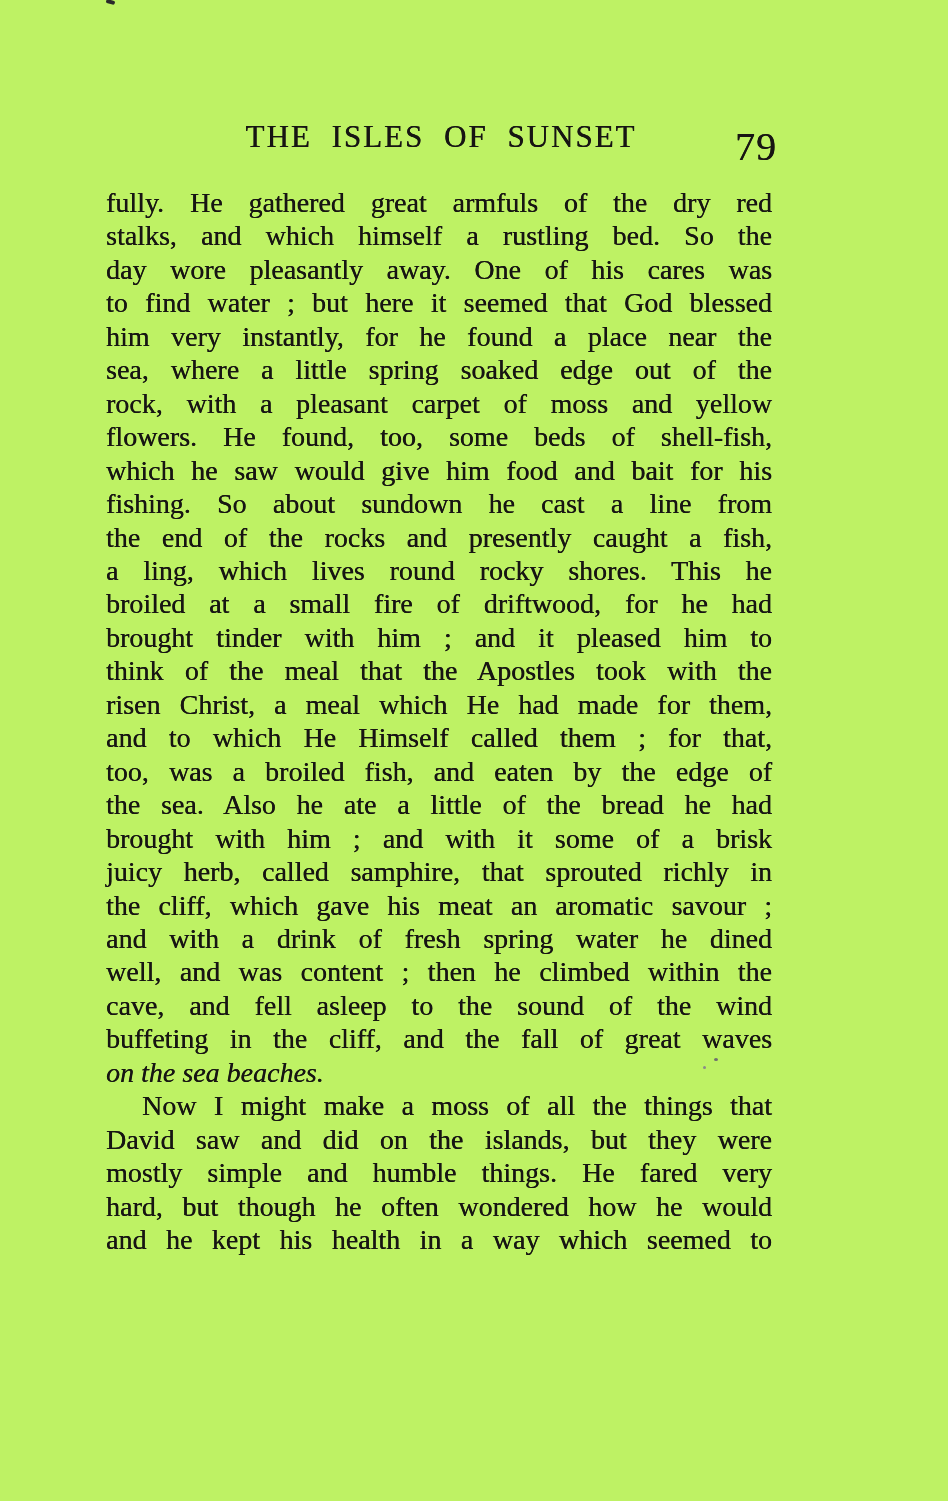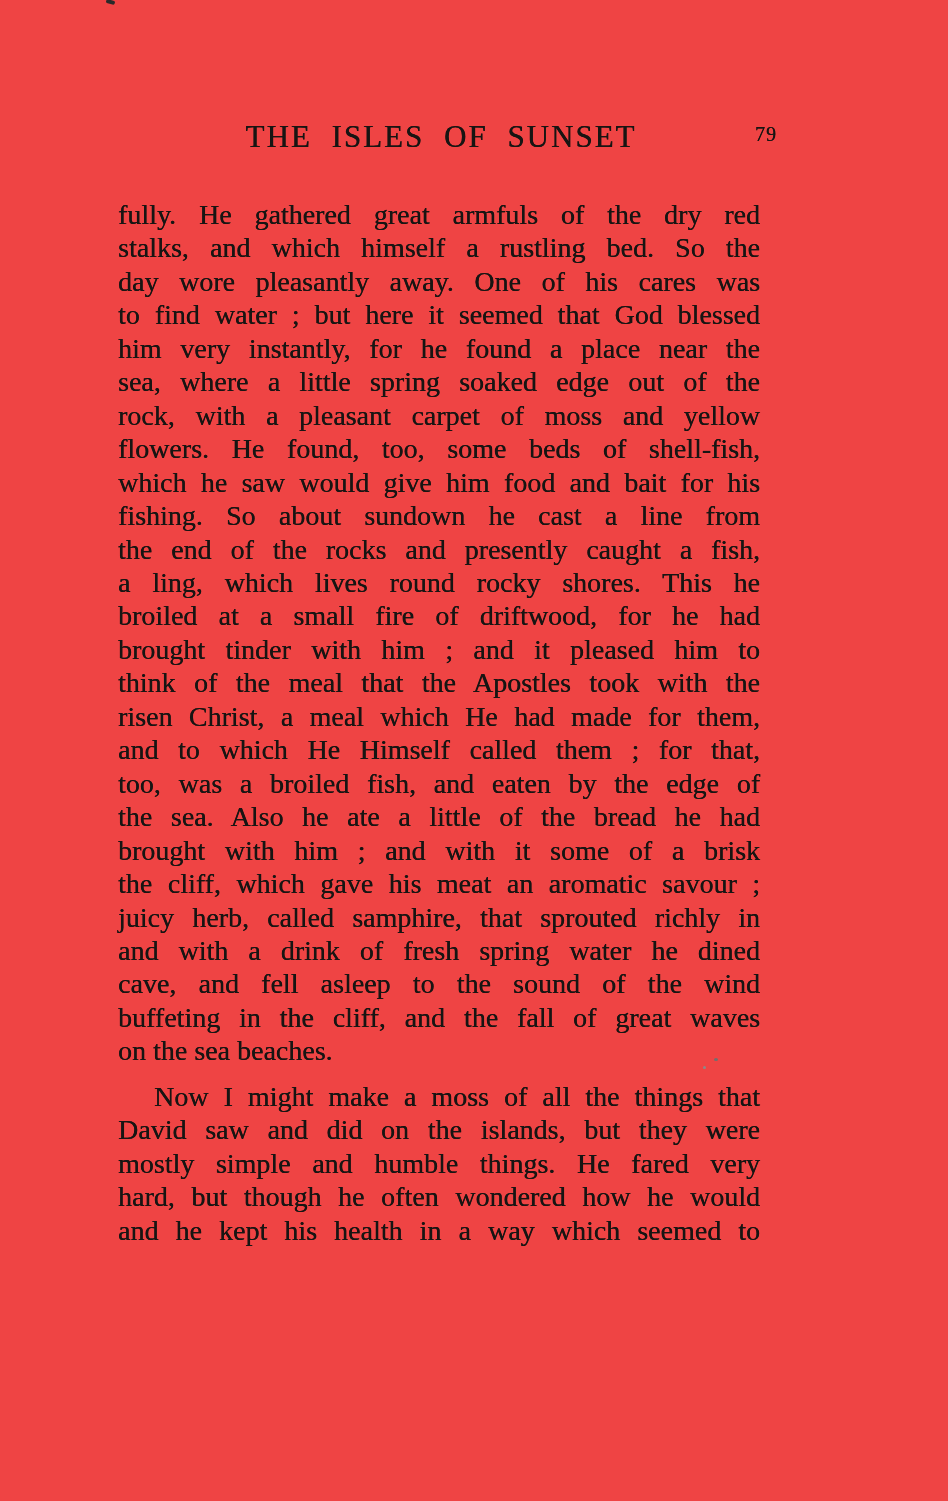--- a/index.html
+++ b/index.html
@@ -4,21 +4,21 @@
 <style>
   html, body {
     margin: 0;
     padding: 0;
     background: #ffffff;
   }
   .page {
     position: relative;
     width: 948px;
     height: 1501px;
-    background: #ef4444;
+    background: #bef264;
     overflow: hidden;
     font-family: "Liberation Serif", "DejaVu Serif", serif;
     color: #171513;
   }
   
   .running-head {
     position: absolute;
     left: 107px;
     top: 119px;
     width: 668px;
@@ -29,42 +29,43 @@
     font-size: 31px;
     letter-spacing: 2px;
     word-spacing: 10px;
     line-height: 1.15;
     text-shadow: 0.3px 0 0 currentColor;
   }
   .head-page-num {
     position: absolute;
     right: -2px;
     top: 4px;
-    font-size: 20px;
+    font-size: 40px;
     letter-spacing: 1px;
     text-shadow: 0.3px 0 0 currentColor;
   }
   
   .text-block {
     position: absolute;
     left: 106px;
     top: 186px;
     width: 666px;
     font-size: 28px;
     line-height: 33.45px;
     text-shadow: 0.3px 0 0 currentColor;
   }
-  .paragraph { margin: 12px; padding: 0; }
+  .paragraph { margin: 0; padding: 0; }
   .line {
     text-align: justify;
     text-align-last: justify;
     
   }
   .line.para-end {
     text-align-last: left;
+    font-style: italic;
   }
   .line.indent {
     text-indent: 36px;
   }
   
   .speck {
     position: absolute;
     background: #2a2a2a;
   }
   .speck-top {
@@ -119,23 +120,24 @@
         <div class="line">the end of the rocks and presently caught a fish,</div>
         <div class="line">a ling, which lives round rocky shores. This he</div>
         <div class="line">broiled at a small fire of driftwood, for he had</div>
         <div class="line">brought tinder with him ; and it pleased him to</div>
         <div class="line">think of the meal that the Apostles took with the</div>
         <div class="line">risen Christ, a meal which He had made for them,</div>
         <div class="line">and to which He Himself called them ; for that,</div>
         <div class="line">too, was a broiled fish, and eaten by the edge of</div>
         <div class="line">the sea. Also he ate a little of the bread he had</div>
         <div class="line">brought with him ; and with it some of a brisk</div>
+        <div class="line">juicy herb, called samphire, that sprouted richly in</div>
         <div class="line">the cliff, which gave his meat an aromatic savour ;</div>
-        <div class="line">juicy herb, called samphire, that sprouted richly in</div>
         <div class="line">and with a drink of fresh spring water he dined</div>
+        <div class="line">well, and was content ; then he climbed within the</div>
         <div class="line">cave, and fell asleep to the sound of the wind</div>
         <div class="line">buffeting in the cliff, and the fall of great waves</div>
         <div class="line para-end">on the sea beaches.</div>
       </div>
       <div class="paragraph">
         <div class="line indent">Now I might make a moss of all the things that</div>
         <div class="line">David saw and did on the islands, but they were</div>
         <div class="line">mostly simple and humble things. He fared very</div>
         <div class="line">hard, but though he often wondered how he would</div>
         <div class="line">and he kept his health in a way which seemed to</div>

